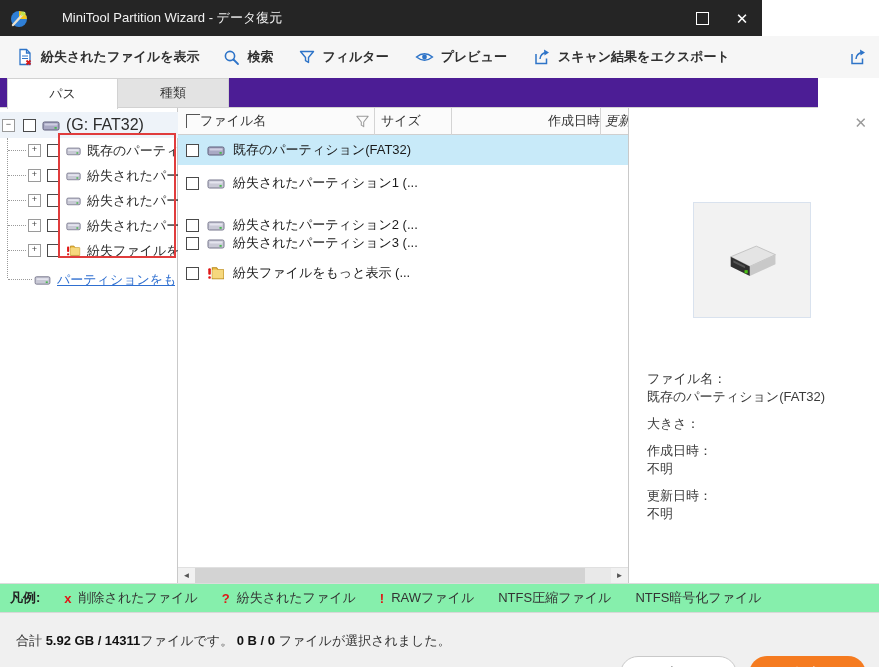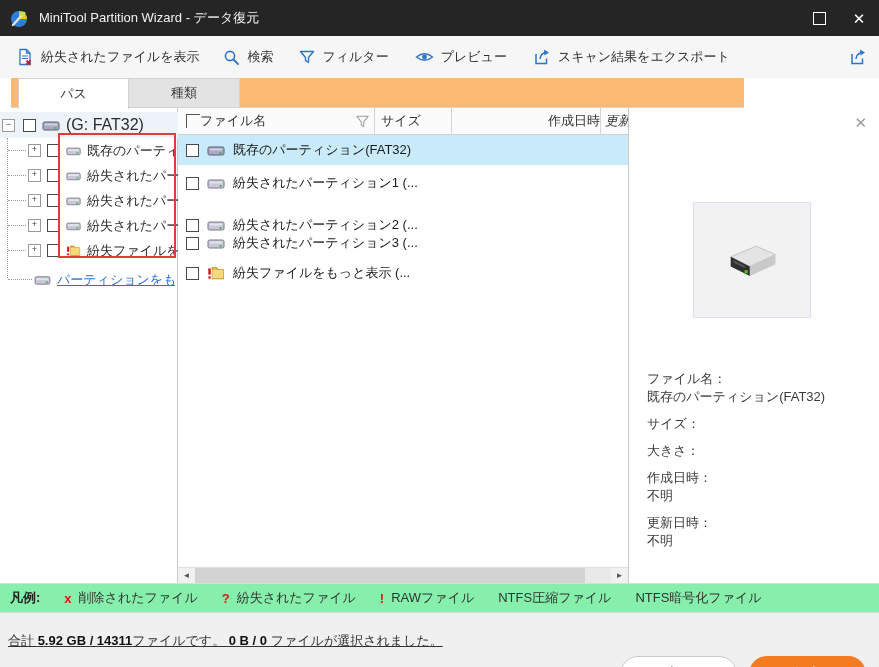--- a/index.html
+++ b/index.html
@@ -2,35 +2,35 @@
 <html><head>
 <meta charset="utf-8">
 <style>
   html,body{margin:0;padding:0;}
   body{
     width:879px;height:667px;position:relative;overflow:hidden;
     font-family:"Liberation Sans","DejaVu Sans",sans-serif;
     background:#fff;color:#2b2b2b;-webkit-font-smoothing:antialiased;
   }
   
-  .titlebar{position:absolute;left:0;top:0;width:879px;height:36px;background:#252525;display:flex;align-items:center;}
+  .titlebar{position:absolute;left:0;top:0;width:762px;height:36px;background:#252525;display:flex;align-items:center;gap:23px;}
   .titlebar .logo{margin-left:9px;flex:0 0 auto;}
   .titlebar .title{color:#f2f2f2;font-size:13px;margin-left:10px;}
   .win-controls{position:absolute;right:0;top:0;height:36px;display:flex;align-items:center;}
   .win-btn{width:40px;height:36px;display:flex;align-items:center;justify-content:center;color:#fff;cursor:pointer;}
   .max-glyph{width:11px;height:11px;border:1.6px solid #fff;}
   .close-glyph{font-size:15px;line-height:1;}
   
-  .toolbar{position:absolute;left:0;top:36px;width:879px;height:42px;background:#f6f6f6;display:flex;align-items:center;}
+  .toolbar{position:absolute;left:0;top:36px;width:879px;height:42px;background:#f6f6f6;display:flex;align-items:center;font-weight:bold;}
   .tool-item{display:flex;align-items:center;gap:7px;margin-left:16px;font-size:13px;color:#303030;cursor:pointer;white-space:nowrap;}
   .tool-item.search{margin-left:24px;}
   .tool-item.gap{margin-left:26px;}
   .tool-right{position:absolute;right:12px;top:0;height:42px;display:flex;align-items:center;cursor:pointer;}
   
-  .tabstrip{position:absolute;left:0;top:78px;width:733px;height:30px;background:#fdba74;border-bottom:1px solid #d2d2d2;box-sizing:border-box;margin-left:11px;}
+  .tabstrip{position:absolute;left:0;top:78px;width:818px;height:30px;background:#4c1d95;border-bottom:1px solid #d2d2d2;box-sizing:border-box;}
   .tab{position:absolute;top:0;height:30px;width:111px;display:flex;align-items:center;justify-content:center;font-size:13px;color:#333;box-sizing:border-box;cursor:pointer;}
   .tab.active{left:7px;background:#fff;border:1px solid #d2d2d2;border-bottom:none;z-index:2;height:31px;}
   .tab.inactive{left:118px;background:#e3e3e3;border:1px solid #d2d2d2;border-left:none;}
   
   .content{position:absolute;left:0;top:108px;width:879px;height:475px;background:#fff;}
   .tree-panel{position:absolute;left:0;top:0;width:178px;height:475px;border-right:1px solid #c9c9c9;box-sizing:border-box;background:#fff;}
   .tree-vline{position:absolute;left:7px;top:30px;height:140px;border-left:1px dotted #9a9a9a;}
   .tree-root{position:absolute;left:0;top:4px;width:178px;height:26px;display:flex;align-items:center;background:#eef3f9;}
   .tree-row{position:absolute;left:0;width:178px;height:25px;display:flex;align-items:center;}
   .tree-row::before{content:"";position:absolute;left:8px;top:12px;width:18px;border-top:1px dotted #9a9a9a;}
@@ -77,21 +77,21 @@
   .pv-field{display:flex;margin-bottom:9px;flex-direction:column;}
   .pv-label{white-space:nowrap;margin-right:6px;}
   .pv-value{white-space:nowrap;}
   
   .legendbar{position:absolute;left:0;top:583px;width:879px;height:29px;background:#86efac;border-top:1px solid #dcdcdc;box-sizing:border-box;display:flex;align-items:center;font-size:13px;color:#333;}
   .legend-title{font-weight:bold;margin-left:10px;color:#222;}
   .legend-item{display:flex;align-items:center;margin-left:24px;white-space:nowrap;}
   .legend-marker{color:#e01616;font-weight:bold;margin-right:7px;font-size:13px;}
   
   .statusbar{position:absolute;left:0;top:612px;width:879px;height:55px;background:#f0f0f0;border-top:1px solid #d8d8d8;box-sizing:border-box;}
-  .status-text{position:absolute;left:8px;top:19px;font-size:13px;color:#333;text-decoration:underline;}
+  .status-text{position:absolute;left:16px;top:19px;font-size:13px;color:#333;}
   .status-text b{color:#111;}
   .btn{position:absolute;top:10px;height:36px;width:117px;border-radius:18px;display:flex;align-items:center;justify-content:center;font-size:14px;box-sizing:border-box;cursor:pointer;margin-top:33px;}
   .btn-back{right:142px;background:#fff;border:1px solid #c9c9c9;color:#333;}
   .btn-save{right:13px;background:#f57b20;border:none;color:#fff;font-weight:bold;}
 </style>
 </head>
 <body>
 
 <div class="titlebar">
   <svg class="logo" width="20" height="20" viewBox="0 0 20 20">
@@ -337,24 +337,20 @@
         <rect x="12.5" y="20" width="11" height="2.2" transform="skewY(26)" fill="#555" transform-origin="12 20"></rect>
         <rect x="23" y="29.5" width="3" height="3" fill="#4cc417"></rect>
       </svg>
     </div>
     <div class="pv-fields">
       <div class="pv-field">
         <span class="pv-label">ファイル名：</span>
         <span class="pv-value">既存のパーティション(FAT32)</span>
       </div>
       <div class="pv-field">
-        <span class="pv-label">サイズ：</span>
-        <span class="pv-value"></span>
-      </div>
-      <div class="pv-field">
         <span class="pv-label">大きさ：</span>
         <span class="pv-value"></span>
       </div>
       <div class="pv-field">
         <span class="pv-label">作成日時：</span>
         <span class="pv-value">不明</span>
       </div>
       <div class="pv-field">
         <span class="pv-label">更新日時：</span>
         <span class="pv-value">不明</span>

